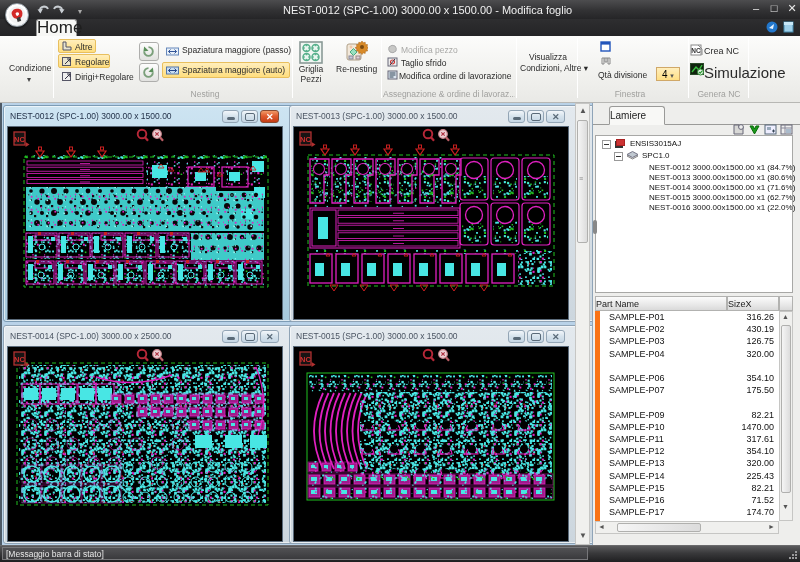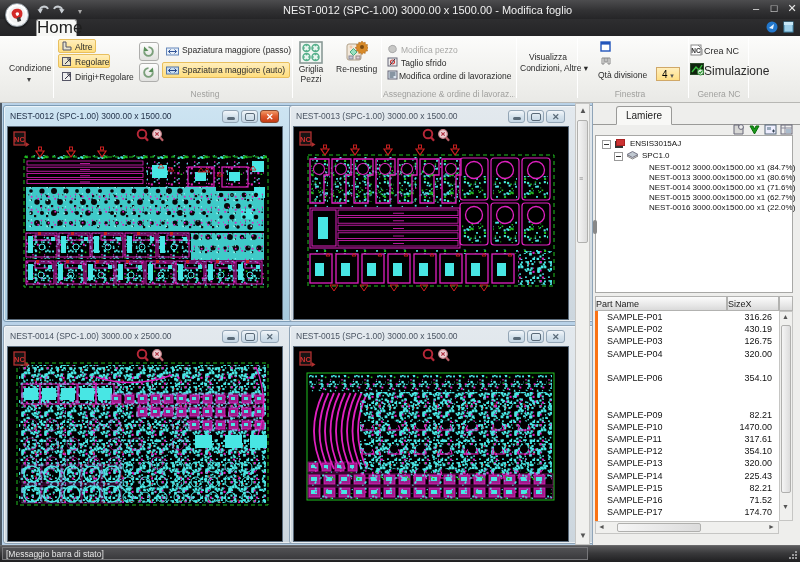--- a/index.html
+++ b/index.html
@@ -21,27 +21,27 @@
 #mdi{left:0px;top:103px;width:588px;height:442px}
 .mwin{position:absolute;width:323px;border-radius:3px;background:linear-gradient(#e3e9ee,#ccd6de);border:1px solid #8fa3b5;box-shadow:inset 0 0 0 1px rgba(255,255,255,.6)}
 .mtitle{position:absolute;left:6px;top:5px;font-size:8.5px;color:#24324a;white-space:nowrap}
 .mtitle.inact{color:#4a5462}
 .mbtns{position:absolute;top:4px;height:13px;display:flex}
 .mb{width:17px;height:13px;border:1px solid #93a5b5;border-radius:3px;background:linear-gradient(#f2f6fa,#d5e2ec 50%,#c5d6e4);margin-left:2px;position:relative}
 .mb.close{width:19px;background:linear-gradient(#f09a68,#e05c2e 45%,#c43d16);border-color:#8a4a30}
 .mb i{position:absolute;display:block}
 .canvasbox{position:absolute;left:3px;top:20px;background:#000;border:1px solid #5a6a7a}
 #rpanel{left:590px;top:103px;width:208px;height:442px;background:#eeeeec;border-left:1px solid #8fa4b8}
-#lamtab{left:23px;top:3px;width:56px;height:19px;background:#f8f8f6;border:1px solid #9a9a98;border-bottom:1px solid #f8f8f6;border-radius:3px 3px 0 0;font-size:10px;color:#222;text-align:center;line-height:18px;z-index:2}
+#lamtab{left:16px;top:3px;width:56px;height:19px;background:#f8f8f6;border:1px solid #9a9a98;border-bottom:1px solid #f8f8f6;border-radius:3px 3px 0 0;font-size:10px;color:#222;line-height:18px;z-index:2}
 #paneltabline{left:0;top:21px;width:208px;height:1px;background:#9a9a98}
 #treebox{left:2px;top:32px;width:198px;height:158px;background:#fff;border:1px solid #a8a8a6;font-size:8px;color:#111}
 .trow{position:absolute;white-space:nowrap}
 #tablehead{left:2px;top:193px;width:198px;height:15px}
 .th{position:absolute;top:0;height:15px;background:linear-gradient(#fbfbfb,#e8e8e8 60%,#d9d9d9);border:1px solid #b2b2b0;font-size:9px;color:#222;text-align:left;line-height:14px}
-#tbody{left:2px;top:208px;width:184px;height:210px;background:#fff;border-left:3px solid #f97316;font-size:9px;color:#111;overflow:hidden}
+#tbody{left:2px;top:208px;width:184px;height:210px;background:#fff;border-left:5px solid #f97316;font-size:9px;color:#111;overflow:hidden}
 .tr{position:absolute;left:0;width:184px;height:12px;line-height:12px}
 .tr .nm{position:absolute;left:9px}
 .tr .sz{position:absolute;text-align:right}
 .sb{background:#f0f0ee;border:1px solid #c6c6c4}
 .sbthumb{position:absolute;background:linear-gradient(90deg,#f5f5f5,#dcdcdc);border:1px solid #b0b0ae;border-radius:2px}
 #status{left:-2px;top:545px;width:800px;height:17px;background:linear-gradient(#5a5a5c,#39393b 45%,#1f1f21);border-top:1px solid #6a6a6c}
 #stmsg{left:0px;top:547px;width:586px;height:13px;border:1px solid #77777a;background:linear-gradient(#515154,#3a3a3d);color:#e8e8e8;font-size:8.5px;line-height:12px;padding-left:3px}
 #stxy{left:638px;top:546px;width:148px;height:15px;background:linear-gradient(#7a7f85,#575c62);border:1px solid #8a8f95;color:#f2f2f2;font-size:10px;line-height:14px}
 </style></head><body>
 <div id="app">
@@ -446,21 +446,21 @@
       <text x="6" y="9" font-size="6.5" font-weight="bold" fill="#333" text-anchor="middle">NC</text>
       <path d="M8 1 L12 5 L12 11" fill="none" stroke="#888"></path>
     </svg>
     <div class="abs rtext" style="left:702px;top:46px;font-size:9px">Crea NC</div>
     <svg class="abs" style="left:688px;top:62px" width="14" height="14" viewBox="0 0 14 14">
       <rect x="0.5" y="1.5" width="13" height="11" fill="#10240e" stroke="#2a4a28"></rect>
       <path d="M2 10 L6 5 L9 8 L12 3" stroke="#3ac040" stroke-width="1.4" fill="none"></path>
       <circle cx="10.5" cy="10" r="3" fill="#e8f4e8" stroke="#2a8a30"></circle>
       <path d="M9 10 l1.2 1.2 l2 -2.4" stroke="#2a9a30" stroke-width="1.2" fill="none"></path>
     </svg>
-    <div class="abs rtext" style="left:702px;top:64px;font-size:12px">Simulazione</div>
+    <div class="abs rtext" style="left:702px;top:64px;font-size:15px">Simulazione</div>
     <div class="abs glabel" style="left:688px;width:58px">Genera NC</div>
     <div class="abs" id="mdi">
       <div class="mwin" style="left:1px;top:2px;height:217px;background:linear-gradient(#cde4f2,#a7c9dd);border-color:#7d9cb5">
         <div class="mtitle">NEST-0012 (SPC-1.00) 3000.00 x 1500.00</div>
         <div class="mbtns" style="left:216px">
           <div class="mb">
             <i style="left:4px;top:6px;width:8px;height:3px;background:#5a6a78;border-radius:2px"></i>
           </div>
           <div class="mb">
             <i style="left:3px;top:2px;width:10px;height:8px;border:1.5px solid #5a6a78;border-radius:2px"></i>
@@ -1256,20 +1256,24 @@
           <span class="sz" style="right:10px">126.75</span>
         </div>
         <div class="tr" style="top:36.6px">
           <span class="nm">SAMPLE-P04</span>
           <span class="sz" style="right:10px">320.00</span>
         </div>
         <div class="tr" style="top:61.0px">
           <span class="nm">SAMPLE-P06</span>
           <span class="sz" style="right:10px">354.10</span>
         </div>
+        <div class="tr" style="top:73.2px">
+          <span class="nm">SAMPLE-P07</span>
+          <span class="sz" style="right:10px">175.50</span>
+        </div>
         <div class="tr" style="top:97.6px">
           <span class="nm">SAMPLE-P09</span>
           <span class="sz" style="right:10px">82.21</span>
         </div>
         <div class="tr" style="top:109.8px">
           <span class="nm">SAMPLE-P10</span>
           <span class="sz" style="right:10px">1470.00</span>
         </div>
         <div class="tr" style="top:122.0px">
           <span class="nm">SAMPLE-P11</span>

